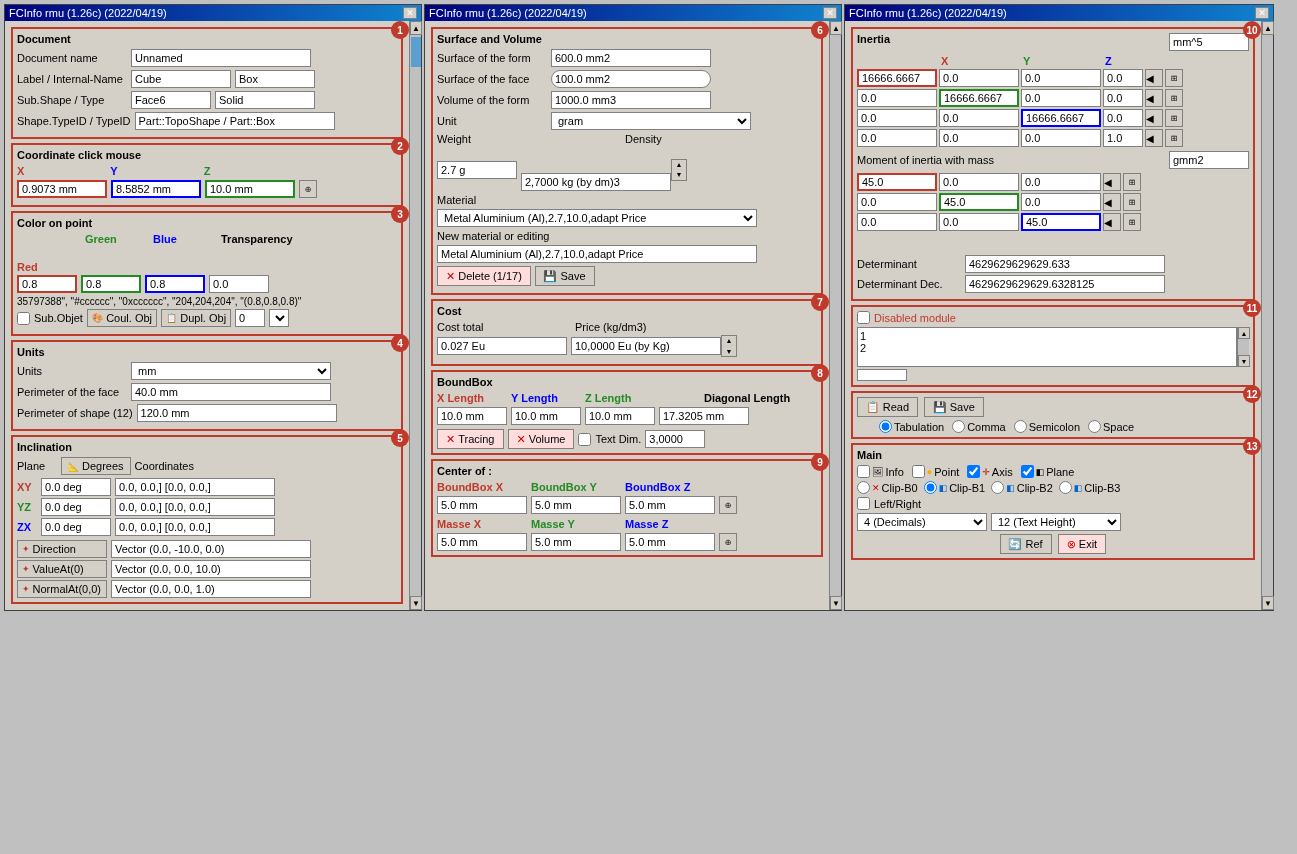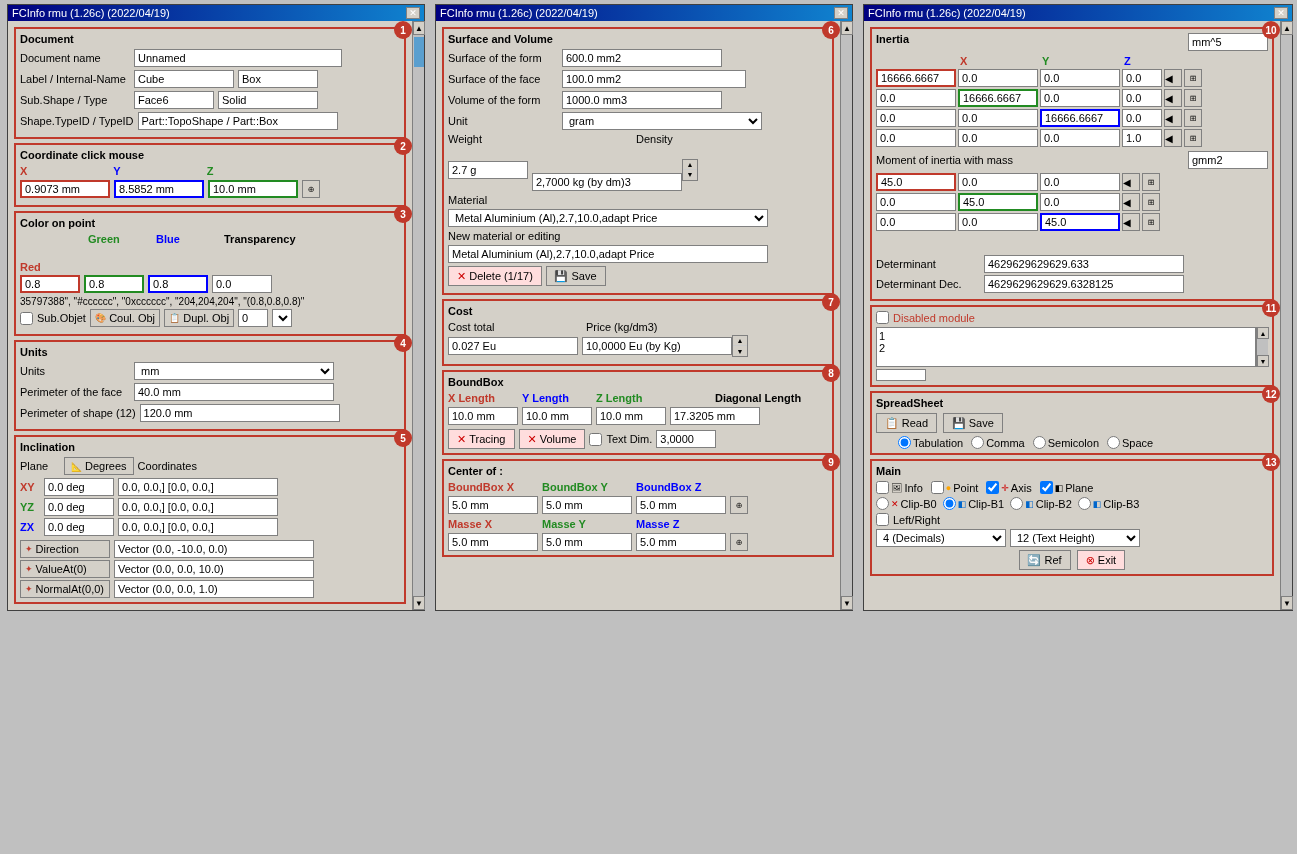--- a/index.html
+++ b/index.html
@@ -5,21 +5,21 @@
     * { box-sizing: border-box; margin: 0; padding: 0; font-family: Arial, sans-serif; font-size: 11px; }
     body { background: #c0c0c0; display: flex; flex-direction: column; }
     
     .section { border: 2px solid #c0392b; margin: 4px; padding: 4px; position: relative; }
     .section-title { font-weight: bold; margin-bottom: 4px; color: #000; }
     .section-num { position: absolute; top: -8px; right: -8px; background: #c0392b; color: white; width: 18px; height: 18px; border-radius: 50%; display: flex; align-items: center; justify-content: center; font-size: 10px; font-weight: bold; }
     
     .form-row { display: flex; align-items: center; margin-bottom: 3px; gap: 4px; }
     .form-label { color: #000; white-space: nowrap; min-width: 110px; }
     .form-input { border: 1px solid #808080; background: white; padding: 1px 3px; height: 18px; }
-    .form-input-wide { width: 208px; }
+    .form-input-wide { width: 180px; }
     .coord-label { font-weight: bold; }
     .coord-label-x { color: #c0392b; }
     .coord-label-y { color: #0000ff; }
     .coord-label-z { color: #228b22; }
     .color-label-red { color: #c0392b; font-weight: bold; margin-top: 28px; }
     .color-label-green { color: #228b22; font-weight: bold; }
     .color-label-blue { color: #0000ff; font-weight: bold; }
     .color-label-trans { font-weight: bold; }
     
     .input-bordered-red { border: 2px solid #c0392b !important; }
@@ -38,21 +38,21 @@
     .det-label { min-width: 100px; }
     
     .window-wrapper { display: flex; flex-direction: column; border: 1px solid #404040; }
     .title-bar { background: linear-gradient(to right, #000080, #1084d0); color: white; padding: 2px 4px; display: flex; justify-content: space-between; align-items: center; font-size: 10px; }
     .title-bar-btns { display: flex; gap: 2px; }
     .title-bar-btn { width: 14px; height: 12px; border: 1px solid #808080; background: #d4d0c8; display: flex; align-items: center; justify-content: center; font-size: 9px; cursor: pointer; }
   </style>
 </head>
 <body>
 
-<div style="display:flex; flex-direction:row; gap:10px; padding:4px; background:#c0c0c0;justify-content:flex-end;">
+<div style="display:flex; flex-direction:row; gap:2px; padding:4px; background:#c0c0c0;">
 
   <div class="window-wrapper" style="width:418px;">
     <div class="title-bar">
       <span>FCInfo rmu (1.26c) (2022/04/19)</span>
       <div class="title-bar-btns">
         <div class="title-bar-btn">✕</div>
       </div>
     </div>
     <div style="display:flex; flex:1;">
       <div style="flex:1; padding:2px; background:#d4d0c8; overflow:hidden;">
@@ -223,21 +223,21 @@
 
         <div class="section">
           <div class="section-num">6</div>
           <div class="section-title">Surface and Volume</div>
           <div class="form-row">
             <span class="form-label">Surface of the form</span>
             <input class="form-input" style="width: 160px;" value="600.0 mm2">
           </div>
           <div class="form-row">
             <span class="form-label">Surface of the face</span>
-            <input class="form-input" style="width: 184px;" value="100.0 mm2">
+            <input class="form-input" style="width: 160px; border-radius: 9px;" value="100.0 mm2">
           </div>
           <div class="form-row">
             <span class="form-label">Volume of the form</span>
             <input class="form-input" style="width: 160px;" value="1000.0 mm3">
           </div>
           <div class="form-row">
             <span class="form-label">Unit</span>
             <select class="select-field" style="width:200px;">
               <option>gram</option>
             </select>
@@ -485,21 +485,20 @@
               <div style="height:12px; width:12px; background:#d4d0c8; border:1px solid #808080; font-size:7px; display:flex; align-items:center; justify-content:center; cursor:pointer;">▼</div>
             </div>
           </div>
           <div style="display:flex; margin-top:2px;">
             <div style="background:white; border:1px solid #808080; width:50px; height:12px;"></div>
           </div>
         </div>
 
         <div class="section">
           <div class="section-num">12</div>
-          <div class="section-title">SpreadSheet</div>
           <div style="display:flex; gap:6px; margin-bottom:3px; align-items:center;">
             <button class="btn">
               <span>📋</span>
               <span>Read</span>
             </button>
             <button class="btn">
               <span>💾</span>
               <span>Save</span>
             </button>
           </div>

